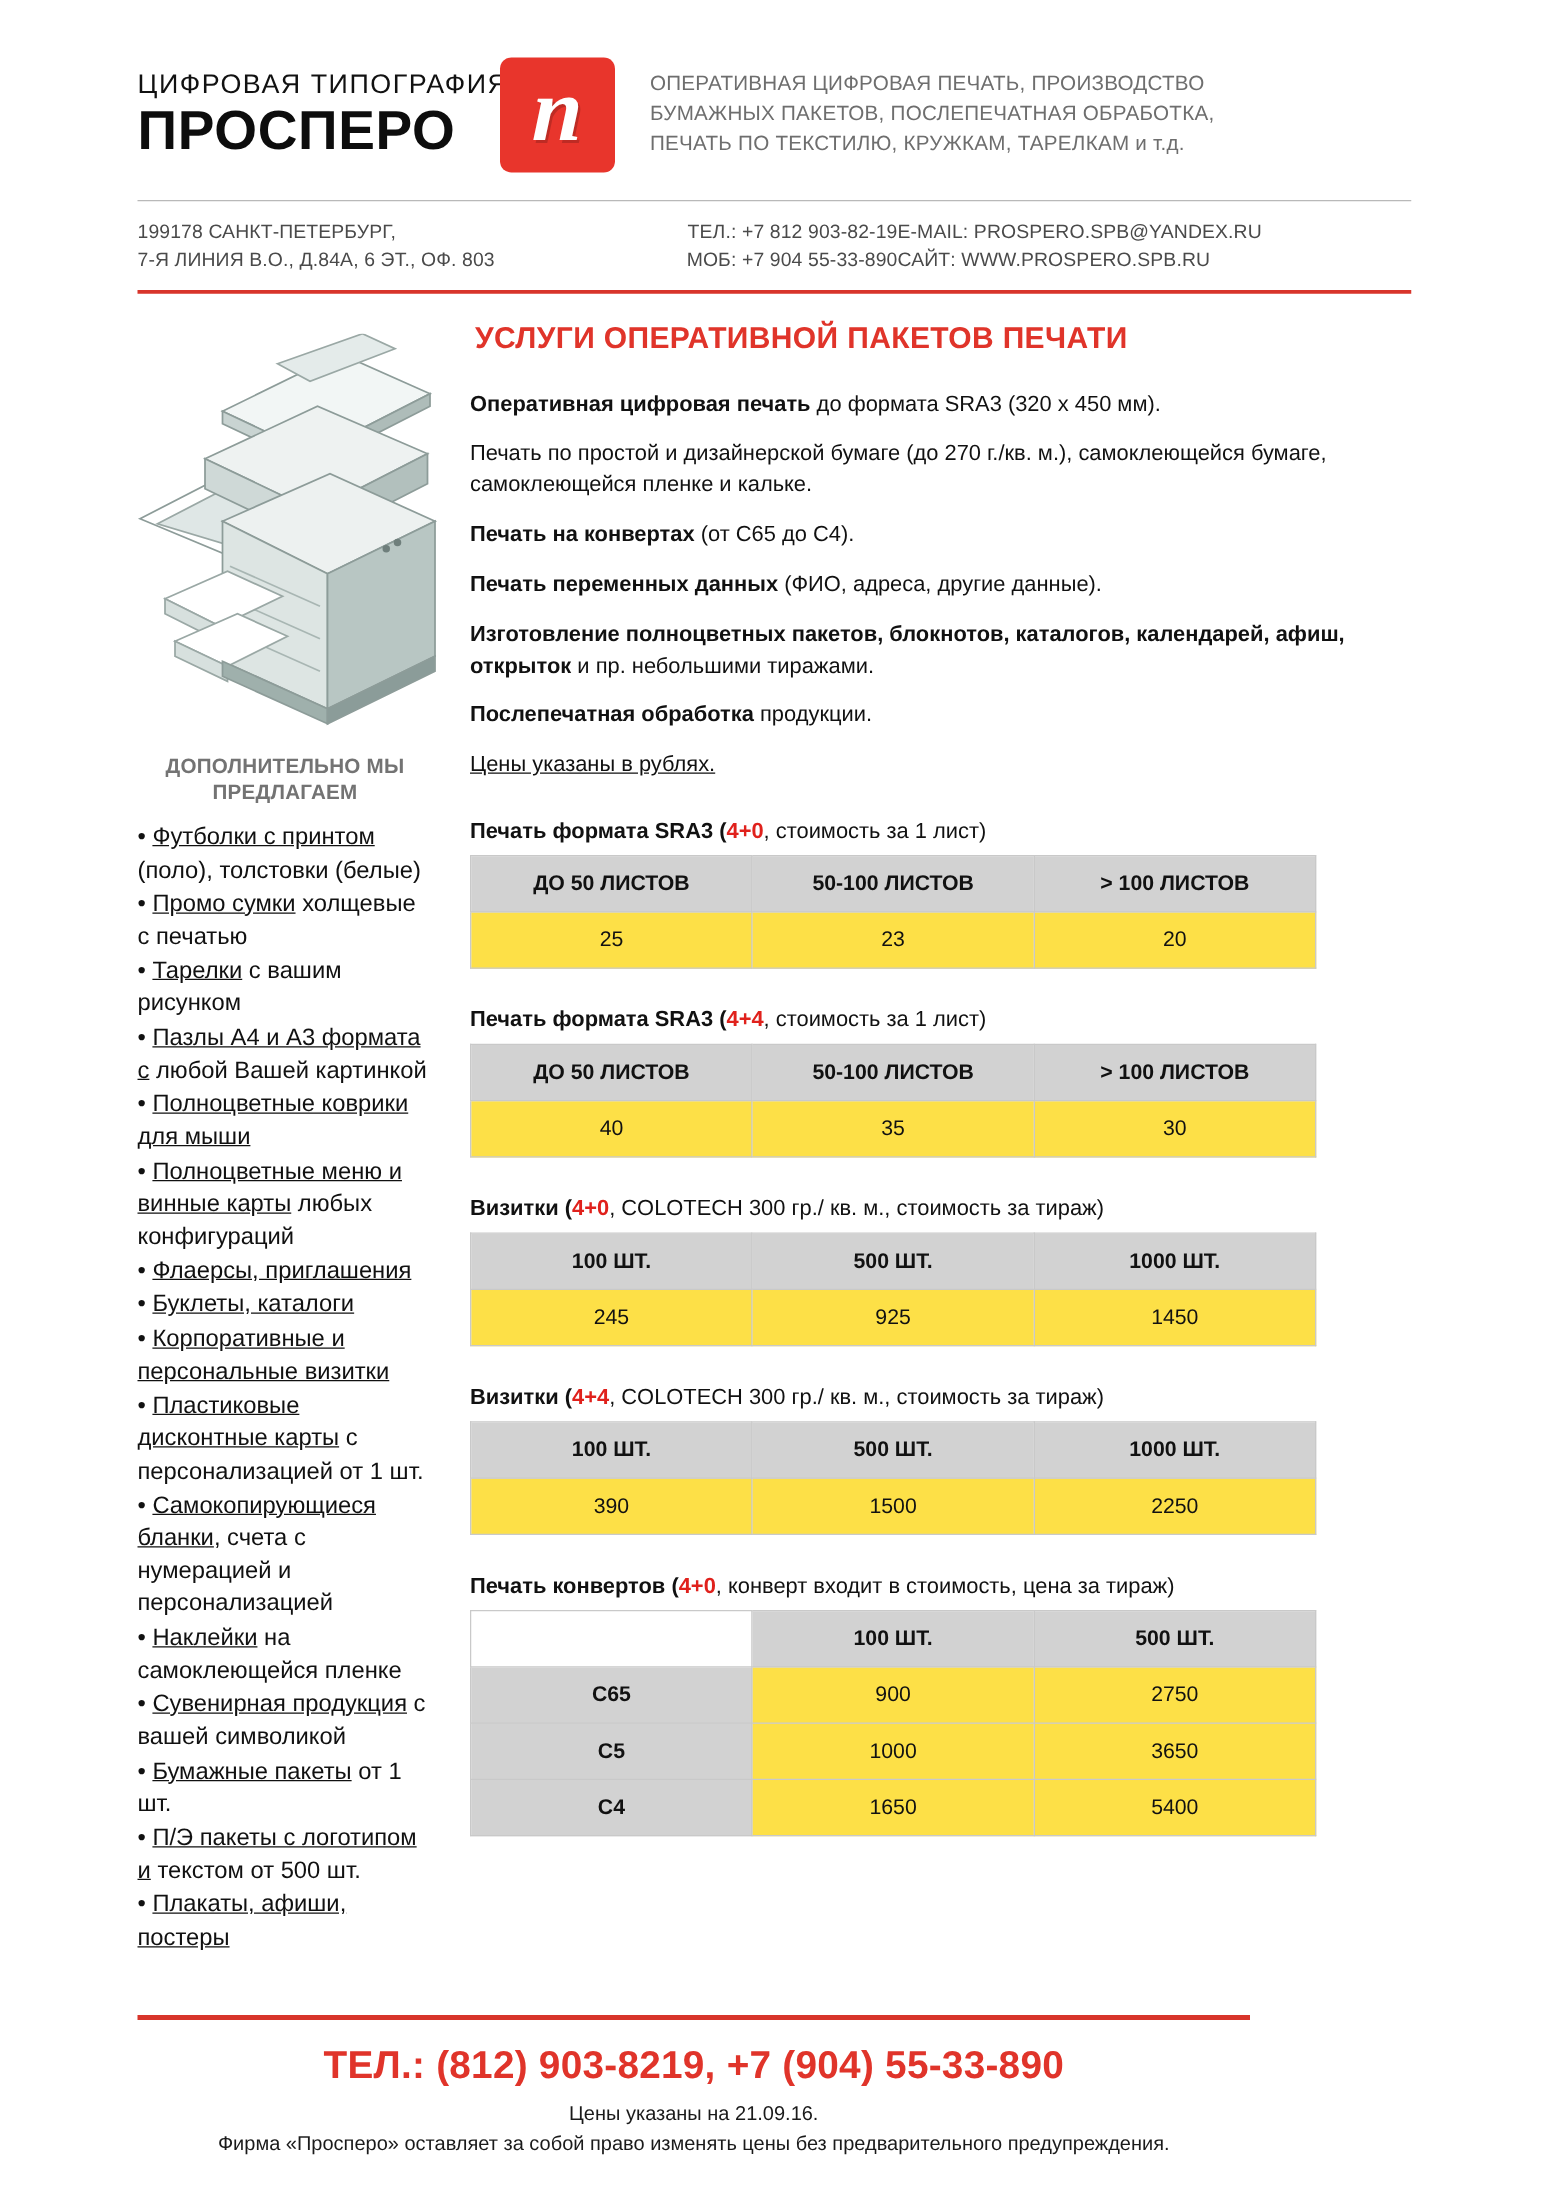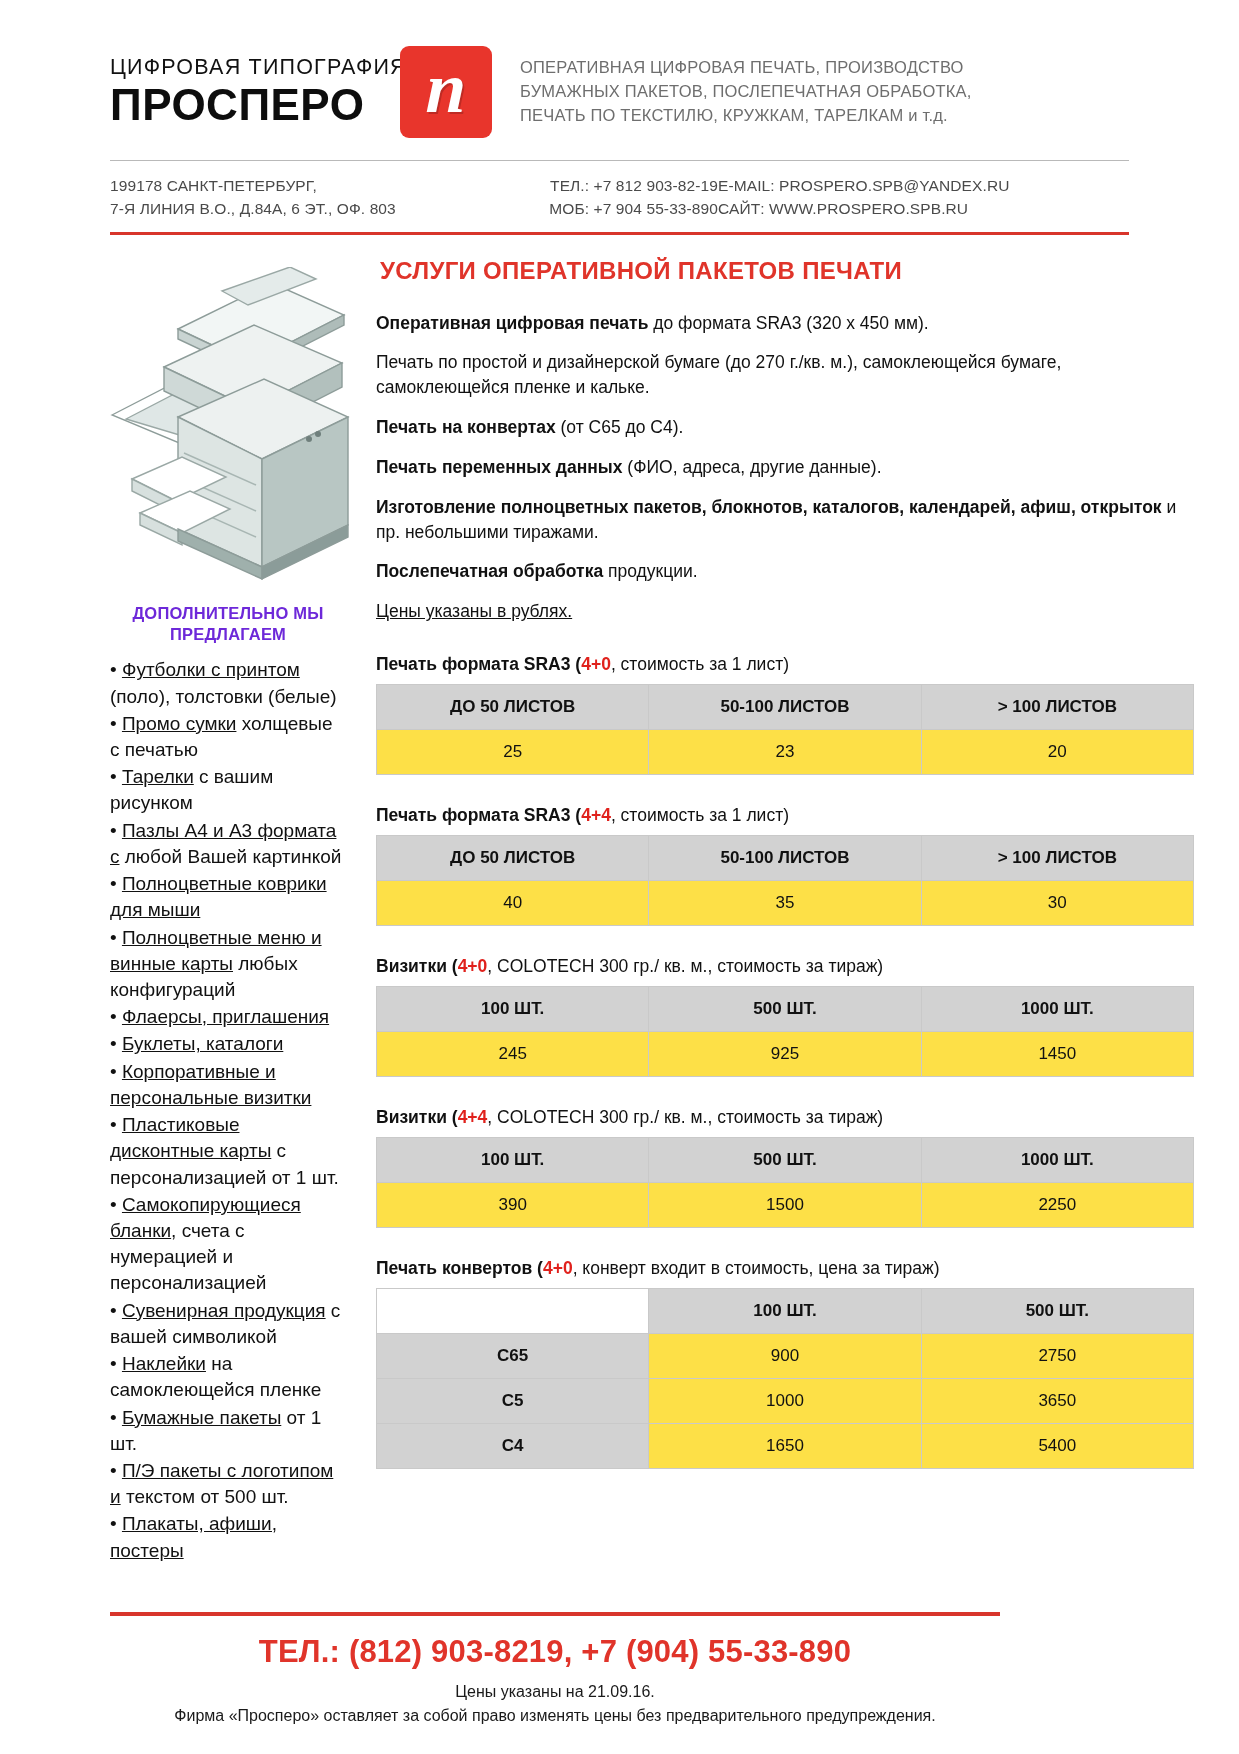--- a/index.html
+++ b/index.html
@@ -52,21 +52,21 @@
 
   
   .body-wrap { display: flex; padding-top: 22px; }
   .sidebar { width: 250px; flex: 0 0 250px; padding-right: 14px; }
   .content { flex: 1 1 auto; padding-left: 16px; }
 
   
   .printer { width: 250px; height: 330px; position: relative; margin: 10px 0 6px -6px; }
 
   .side-heading {
-    color: #6d28d9; font-weight: 700; font-size: 16.5px;
+    color: #737373; font-weight: 700; font-size: 16.5px;
     text-align: center; line-height: 1.3; letter-spacing: 0.2px;
     margin: 2px 0 12px;
   }
   ul.offers { list-style: none; font-size: 19px; line-height: 1.38; color: #111; }
   ul.offers li { margin-bottom: 1px; text-indent: 0; }
   ul.offers li::before { content: "• "; }
   ul.offers u { text-decoration: underline; }
 
   
   .page-title {
@@ -76,21 +76,21 @@
   .para { font-size: 17.5px; line-height: 1.42; margin-bottom: 15px; color: #111; }
   .para b { font-weight: 700; }
   .para.underline { text-decoration: underline; margin-bottom: 0; }
 
   .tbl-title {
     font-size: 17.5px; margin: 30px 0 9px; color: #111;
   }
   .tbl-title b { font-weight: 700; }
   .tbl-title .red { color: #e0211c; font-weight: 700; }
 
-  table.price { border-collapse: collapse; width: 818px; table-layout: fixed; }
+  table.price { border-collapse: collapse; width: 677px; table-layout: fixed; }
   table.price th, table.price td {
     border: 1px solid #c9c9c9;
     text-align: center; font-size: 17px; color: #111;
     height: 45px; vertical-align: middle;
   }
   table.price th { background: #d2d2d2; font-weight: 700; font-size: 17px; }
   table.price td { background: #fde047; font-weight: 400; }
   table.price td.rowhead { background: #d2d2d2; font-weight: 700; }
   table.price th.blank { background: #ffffff; border-color: #c9c9c9; }
 
@@ -197,22 +197,22 @@
           <li><u>Промо сумки</u><span> холщевые с печатью</span></li>
           <li><u>Тарелки</u><span> с вашим рисунком</span></li>
           <li><u>Пазлы А4 и А3 формата с</u><span> любой Вашей картинкой</span></li>
           <li><u>Полноцветные коврики для мыши</u></li>
           <li><u>Полноцветные меню и винные карты</u><span> любых конфигураций</span></li>
           <li><u>Флаерсы, приглашения</u></li>
           <li><u>Буклеты, каталоги</u></li>
           <li><u>Корпоративные и персональные визитки</u></li>
           <li><u>Пластиковые дисконтные карты</u><span> с персонализацией от 1 шт.</span></li>
           <li><u>Самокопирующиеся бланки</u><span>, счета с нумерацией и персонализацией</span></li>
+          <li><u>Наклейки</u><span> на самоклеющейся пленке</span></li>
           <li><u>Сувенирная продукция</u><span> с вашей символикой</span></li>
-          <li><u>Наклейки</u><span> на самоклеющейся пленке</span></li>
           <li><u>Бумажные пакеты</u><span> от 1 шт.</span></li>
           <li><u>П/Э пакеты с логотипом и</u><span> текстом от 500 шт.</span></li>
           <li><u>Плакаты, афиши, постеры</u></li>
         </ul>
     </div>
 
     <div class="content">
 
       <div class="page-title">УСЛУГИ ОПЕРАТИВНОЙ ПАКЕТОВ ПЕЧАТИ</div>
 

